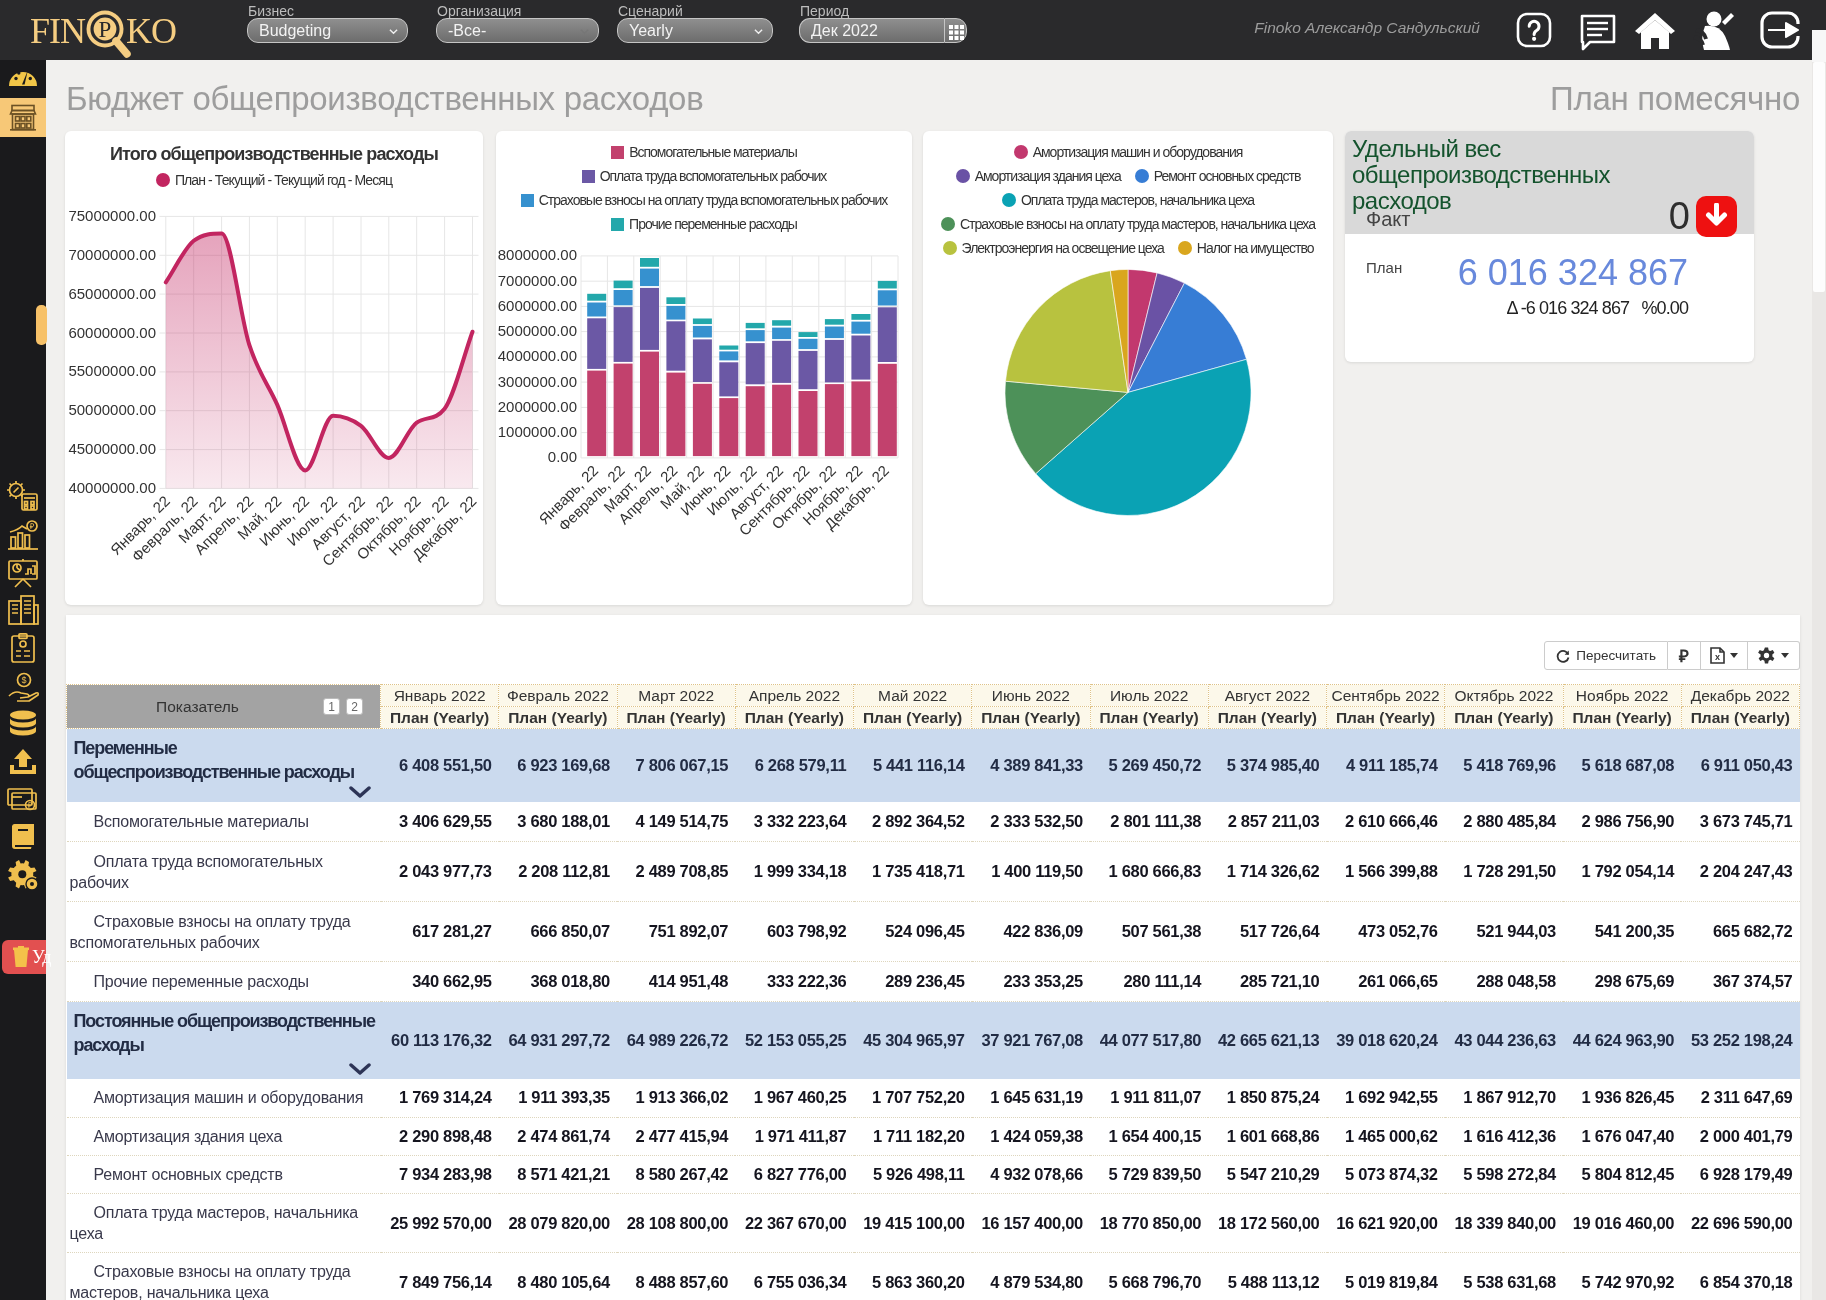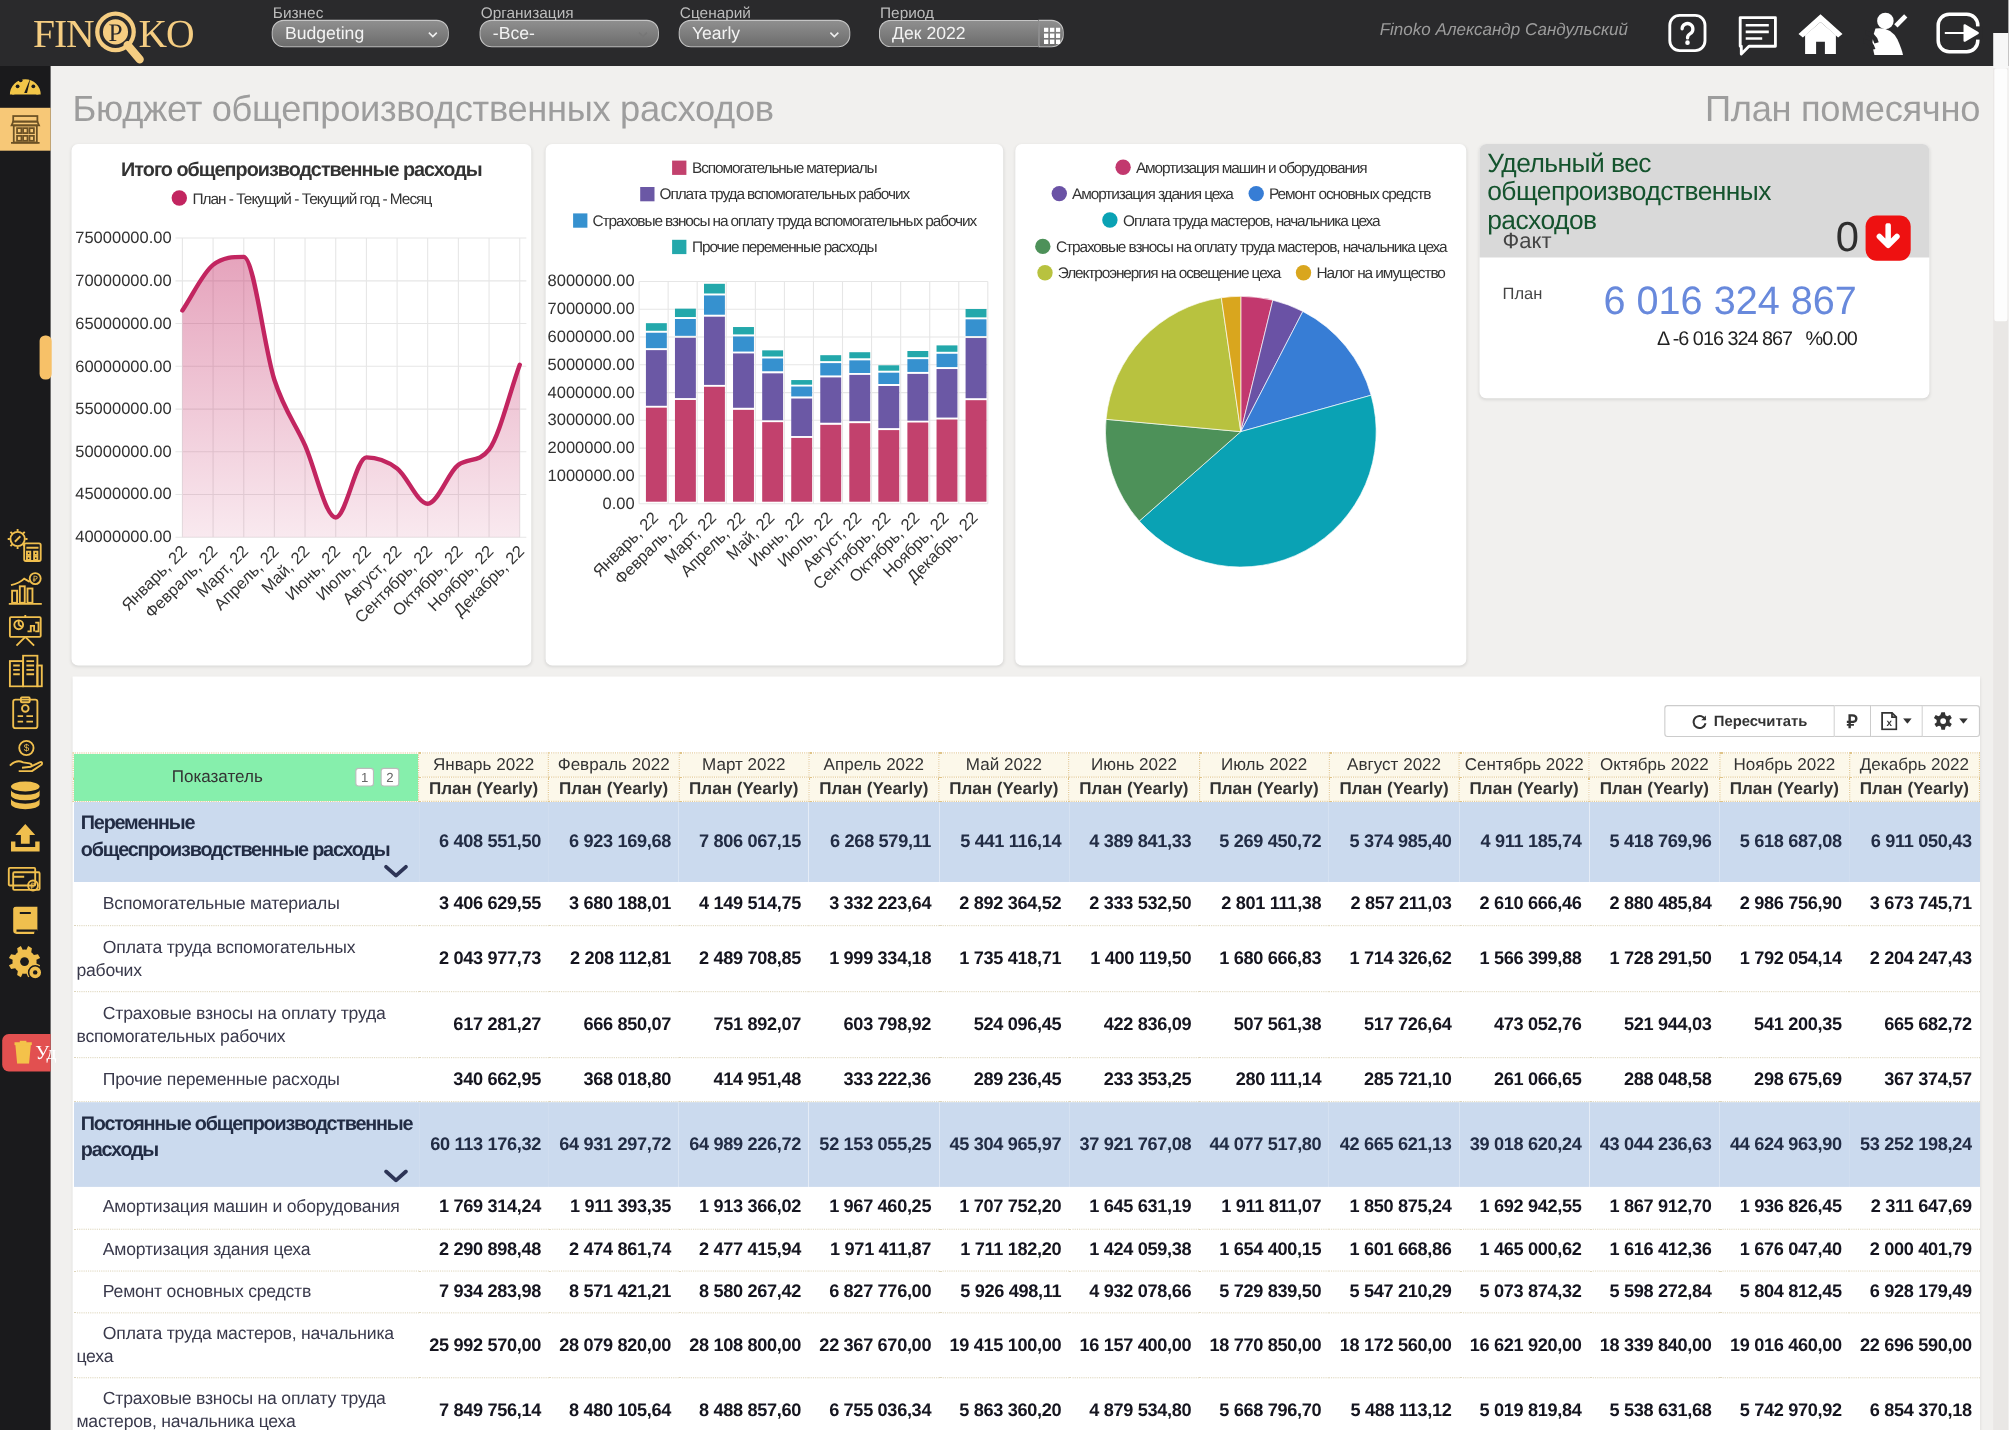--- a/index.html
+++ b/index.html
@@ -510,21 +510,21 @@
       <path d="M12.5,2 v16 M4.5,12 l8,8 8,-8" fill="none" stroke="#fff" stroke-width="5" stroke-linecap="round" stroke-linejoin="round"></path>
     </svg>
   </div>
   <div style="position:absolute;left:21px;top:128px;font-size:15px;color:#444;">План</div>
   <div style="position:absolute;right:66px;top:121px;font-size:36px;color:#6889dc;white-space:nowrap;">6 016 324 867</div>
   <div style="position:absolute;right:66px;top:167px;font-size:18px;letter-spacing:-0.9px;color:#222;white-space:nowrap;">Δ -6 016 324 867&nbsp;&nbsp;&nbsp;%0.00</div>
 </div>
 
 <div id="tblock">
   <div style="position:absolute;right:0px;top:26px;height:29px;display:flex;font-size:13.5px;color:#333;">
-    <div style="border:1px solid #ccc;border-radius:3px 0 0 3px;background:#fff;padding:0 24px;display:flex;align-items:center;gap:6px;font-weight:bold;">
+    <div style="border:1px solid #ccc;border-radius:3px 0 0 3px;background:#fff;padding:0 11px;display:flex;align-items:center;gap:6px;">
       <svg width="14" height="14" viewBox="0 0 14 14">
           <path d="M12.3,5.5 A5.5,5.5 0 1 0 12.5,8.5" fill="none" stroke="#333" stroke-width="1.8"></path>
           <path d="M12.8,1.5 v4.2 h-4.2 z" fill="#333"></path>
         </svg>
       <span>Пересчитать</span>
       </div>
     <div style="border:1px solid #ccc;border-left:none;background:#fff;padding:0 11px;display:flex;align-items:center;font-size:17px;font-weight:700;">₽</div>
     <div style="border:1px solid #ccc;border-left:none;background:#fff;padding:0 9px;display:flex;align-items:center;gap:5px;">
       <svg width="15" height="17" viewBox="0 0 15 17">
           <path d="M1,1 h9 l4,4 v11 h-13 z" fill="none" stroke="#333" stroke-width="1.6"></path>
@@ -556,21 +556,21 @@
         <col style="width:118.25px;">
         <col style="width:118.25px;">
         <col style="width:118.25px;">
         <col style="width:118.25px;">
         <col style="width:118.25px;">
         <col style="width:118.25px;">
         <col>
       </colgroup>
     <tbody>
         <tr>
-          <td class="th" rowspan="2" style="position:relative;background:#86efac;padding-right:52px;">Показатель
+          <td class="th" rowspan="2" style="position:relative;background:#a3a3a3;padding-right:52px;">Показатель
       <span style="position:absolute;right:40px;top:13px;width:17px;height:17px;border:1px solid #bbb;border-radius:3px;background:#fff;font-size:12px;color:#666;line-height:17px;">1</span>
       <span style="position:absolute;right:17px;top:13px;width:17px;height:17px;border:1px solid #bbb;border-radius:3px;background:#fff;font-size:12px;color:#666;line-height:17px;">2</span>
     </td>
           <td class="th" style="height:22px;">Январь 2022</td>
           <td class="th" style="height:22px;">Февраль 2022</td>
           <td class="th" style="height:22px;">Март 2022</td>
           <td class="th" style="height:22px;">Апрель 2022</td>
           <td class="th" style="height:22px;">Май 2022</td>
           <td class="th" style="height:22px;">Июнь 2022</td>
           <td class="th" style="height:22px;">Июль 2022</td>

